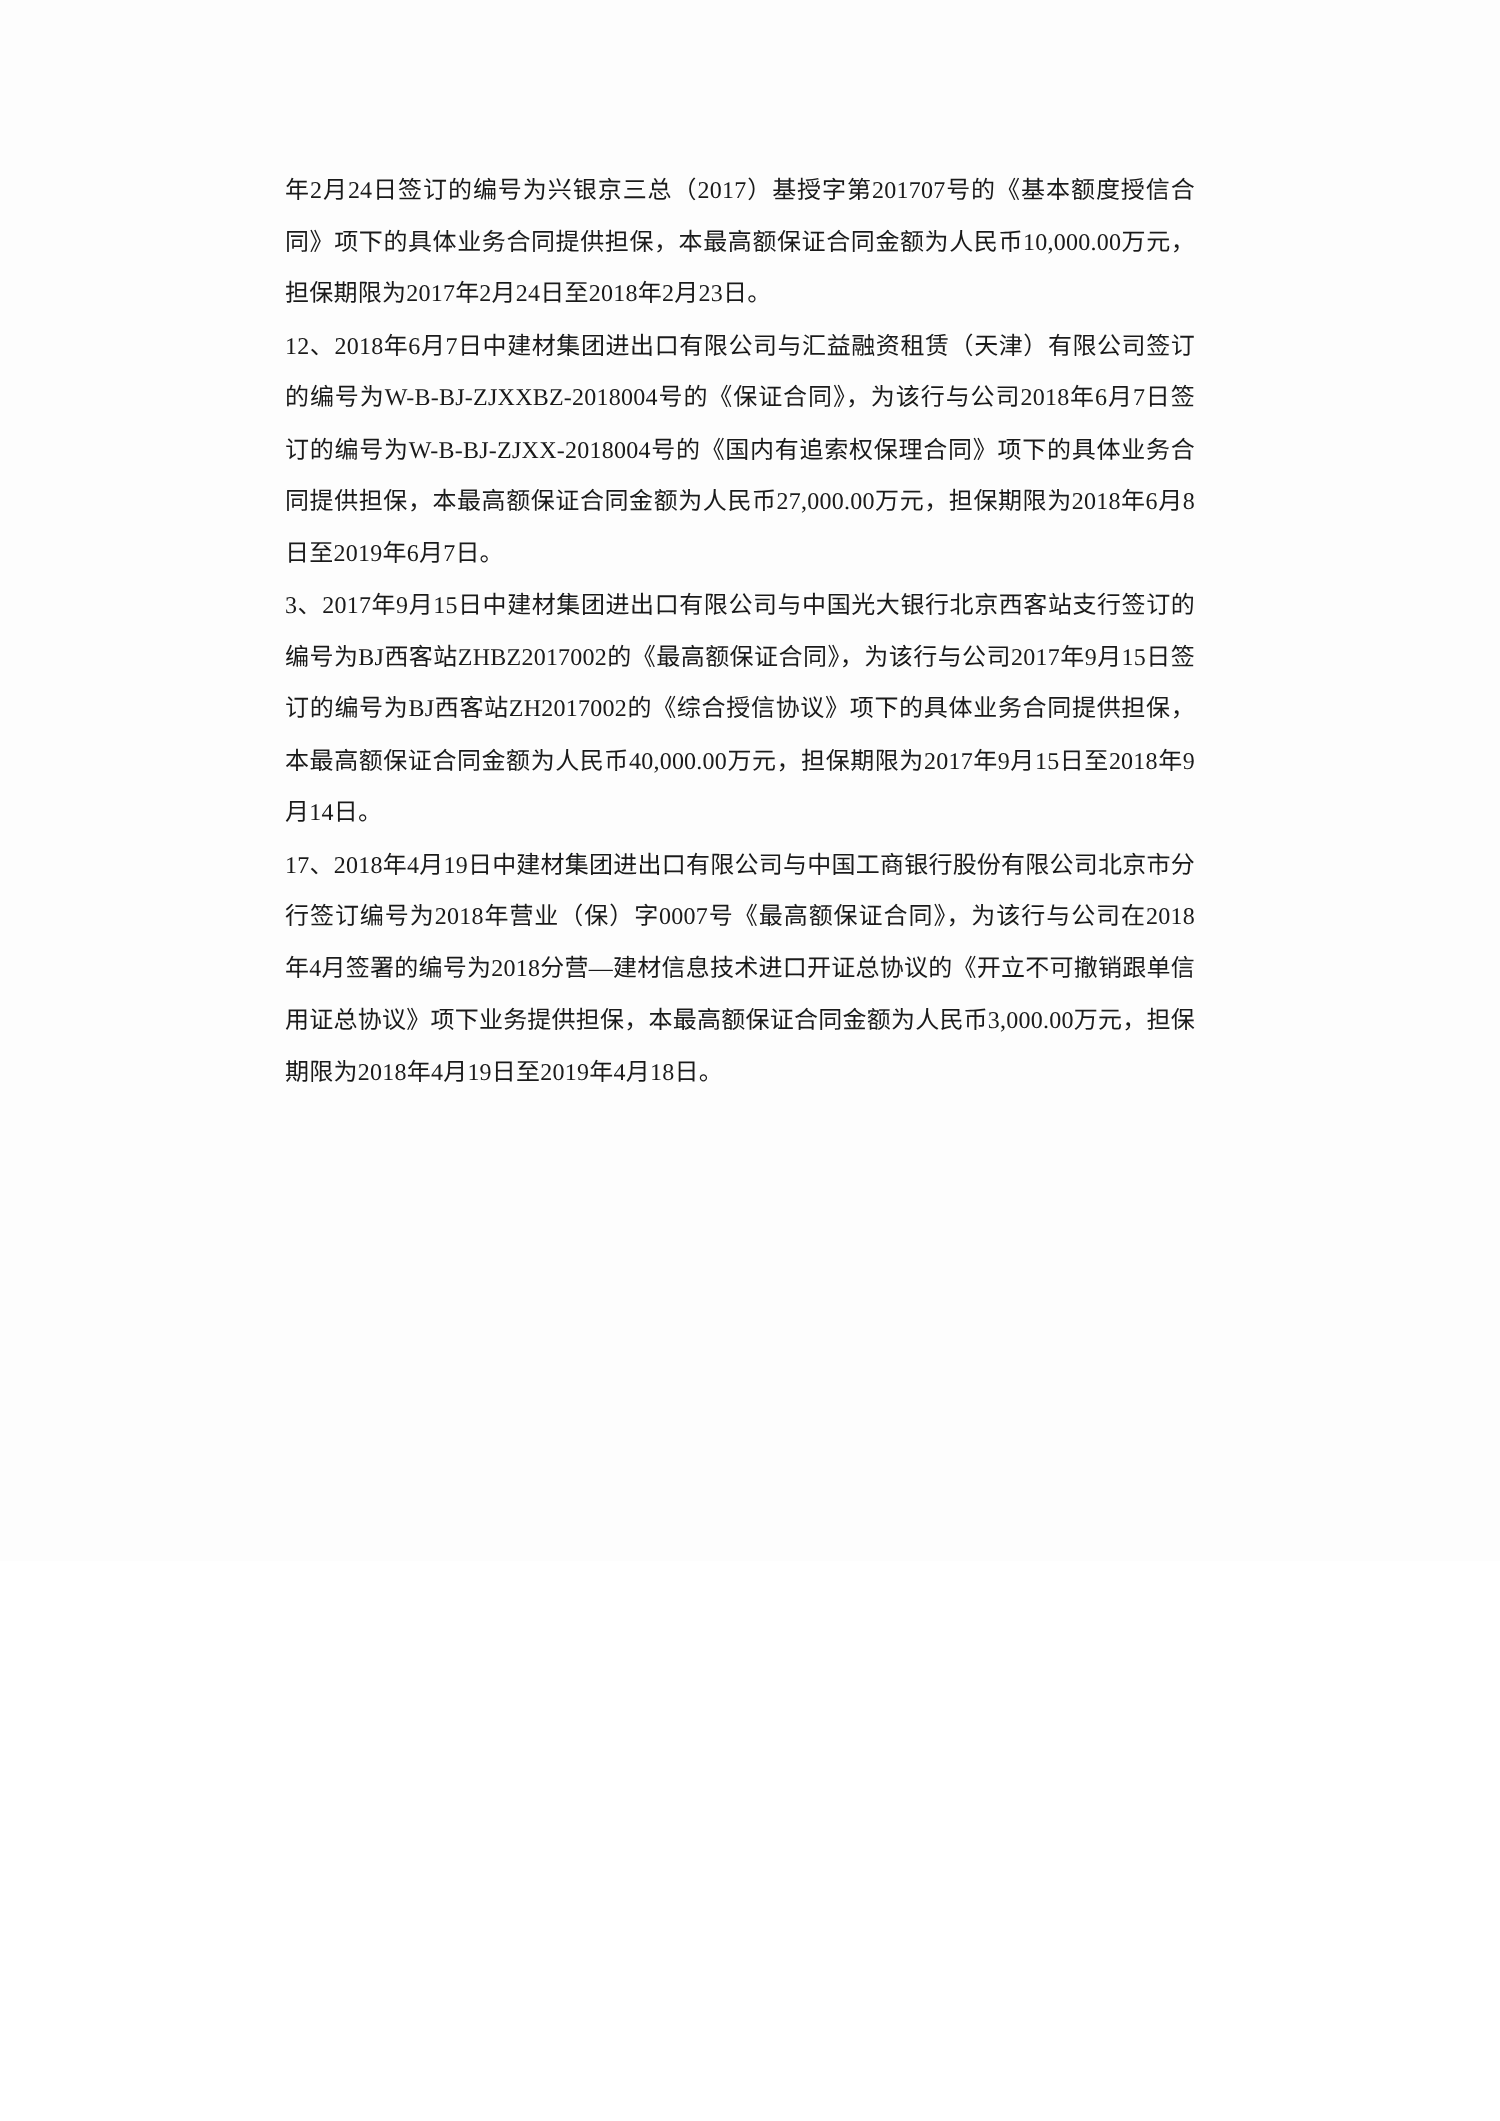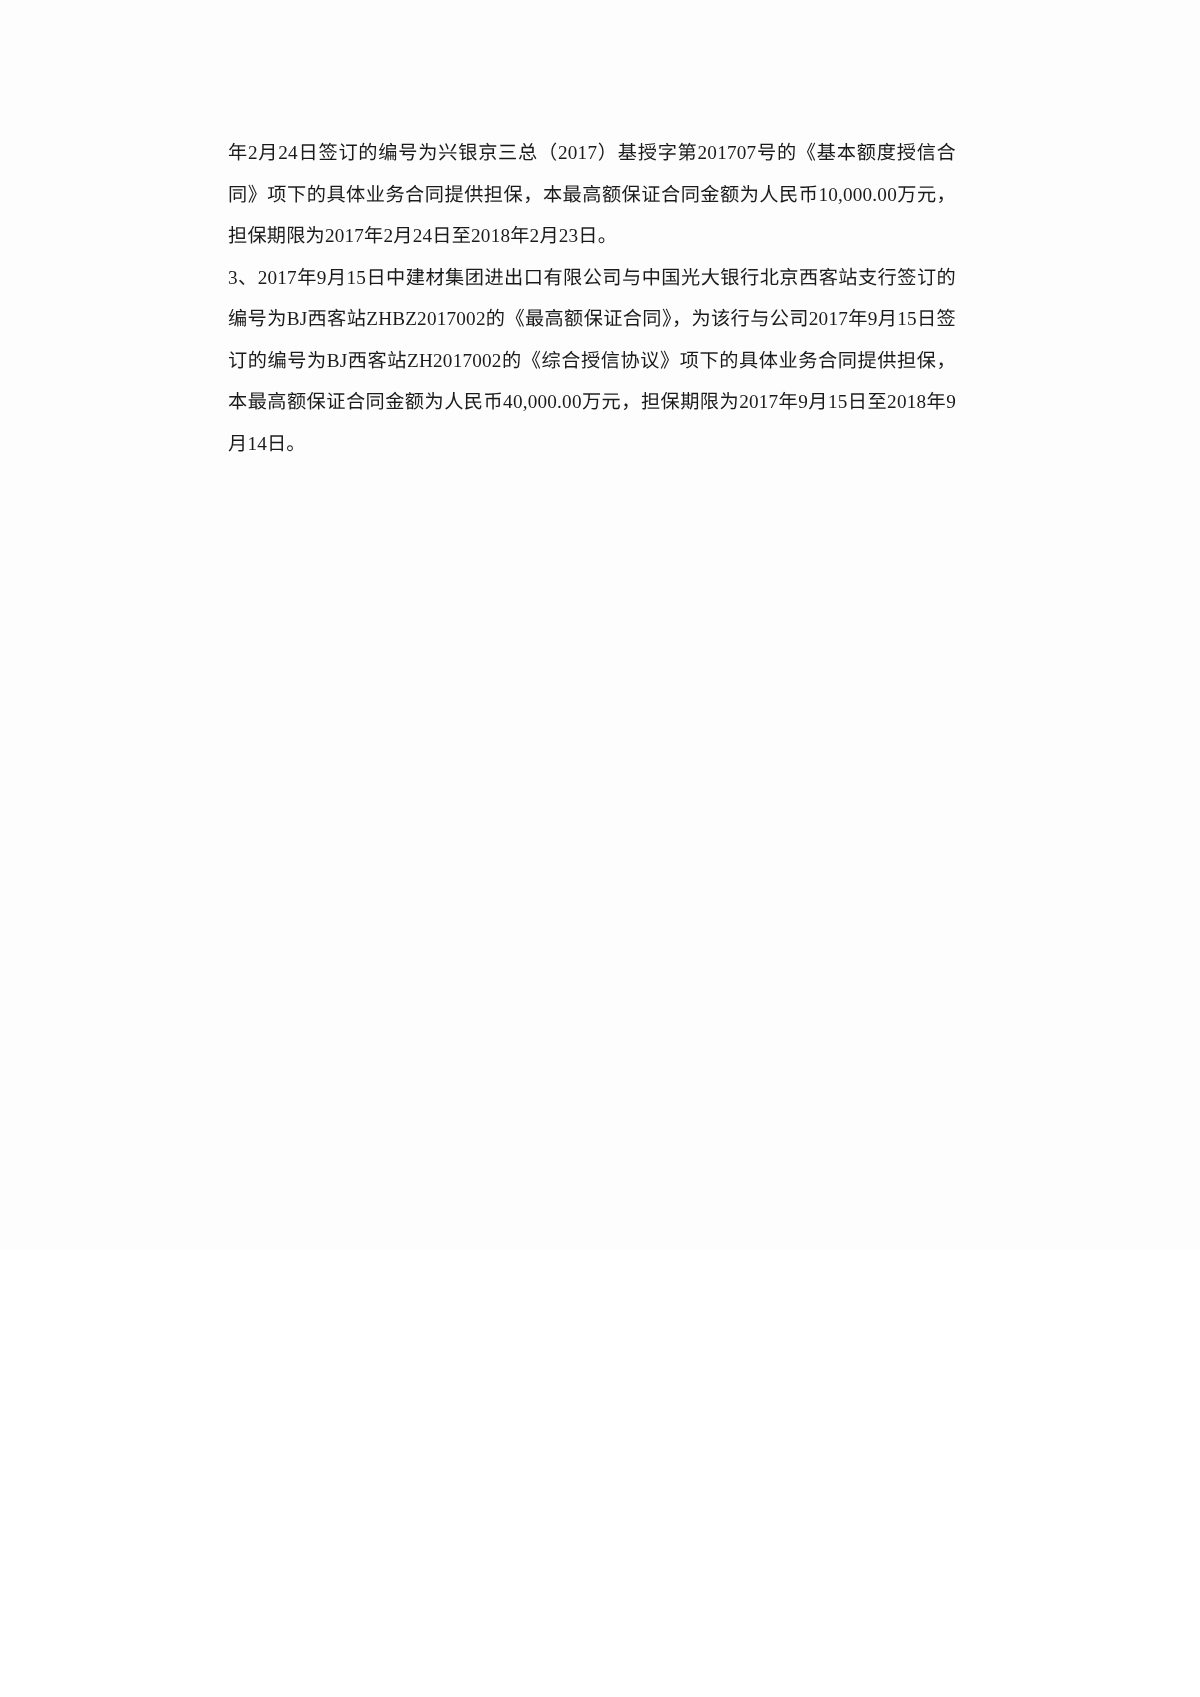--- a/index.html
+++ b/index.html
@@ -44,16 +44,18 @@
     font-family: "Liberation Serif", "DejaVu Serif", serif;
     color: #1a1a1a;
   }
 </style>
 </head>
 <body>
 
 <div class="page">
   <div class="content">
     <p class="para">年2月24日签订的编号为兴银京三总（2017）基授字第201707号的《基本额度授信合同》项下的具体业务合同提供担保，本最高额保证合同金额为人民币10,000.00万元，担保期限为2017年2月24日至2018年2月23日。</p>
+    <p class="para">12、2018年6月7日中建材集团进出口有限公司与汇益融资租赁（天津）有限公司签订的编号为W-B-BJ-ZJXXBZ-2018004号的《保证合同》，为该行与公司2018年6月7日签订的编号为W-B-BJ-ZJXX-2018004号的《国内有追索权保理合同》项下的具体业务合同提供担保，本最高额保证合同金额为人民币27,000.00万元，担保期限为2018年6月8日至2019年6月7日。</p>
     <p class="para">3、2017年9月15日中建材集团进出口有限公司与中国光大银行北京西客站支行签订的编号为BJ西客站ZHBZ2017002的《最高额保证合同》，为该行与公司2017年9月15日签订的编号为BJ西客站ZH2017002的《综合授信协议》项下的具体业务合同提供担保，本最高额保证合同金额为人民币40,000.00万元，担保期限为2017年9月15日至2018年9月14日。</p>
+    <p class="para">17、2018年4月19日中建材集团进出口有限公司与中国工商银行股份有限公司北京市分行签订编号为2018年营业（保）字0007号《最高额保证合同》，为该行与公司在2018年4月签署的编号为2018分营—建材信息技术进口开证总协议的《开立不可撤销跟单信用证总协议》项下业务提供担保，本最高额保证合同金额为人民币3,000.00万元，担保期限为2018年4月19日至2019年4月18日。</p>
   </div>
   <div class="page-number">112</div>
 </div>
 
 </body></html>

